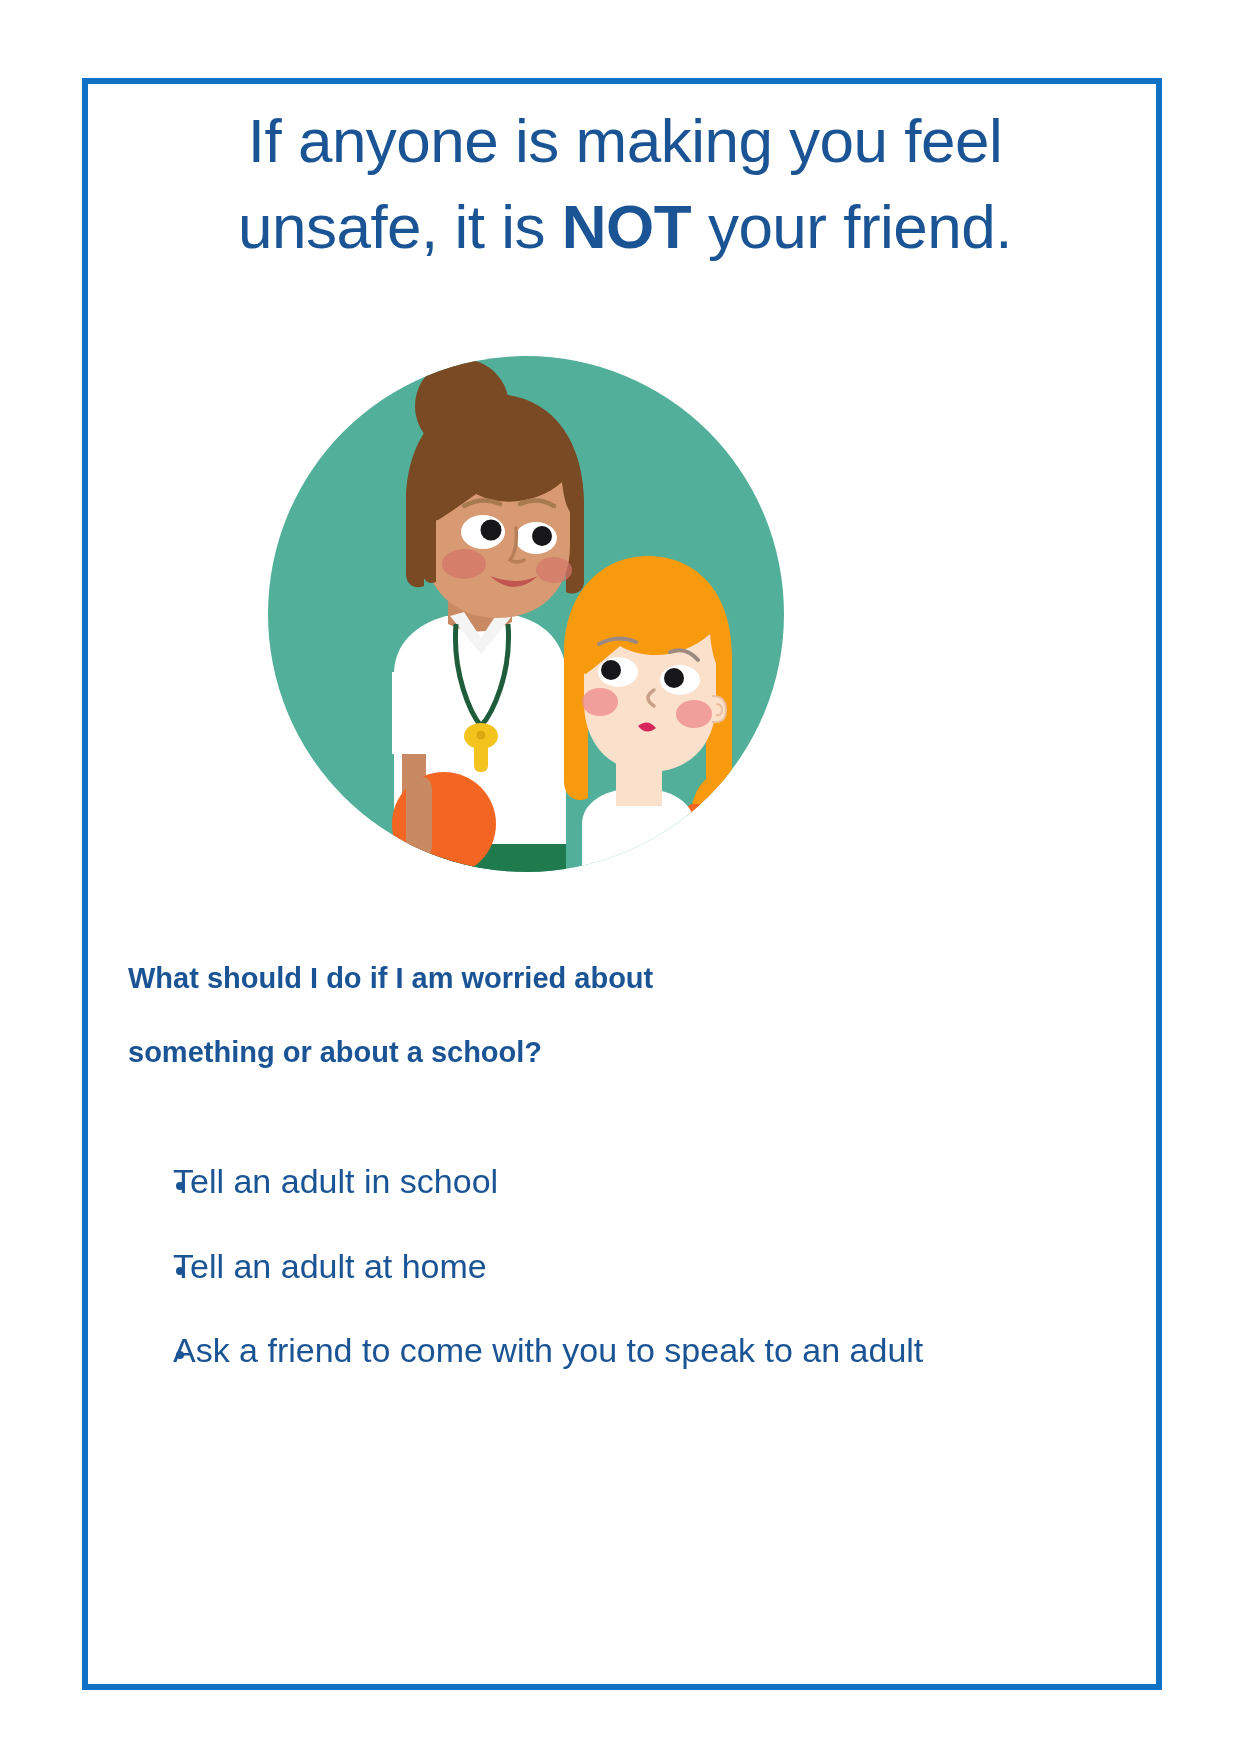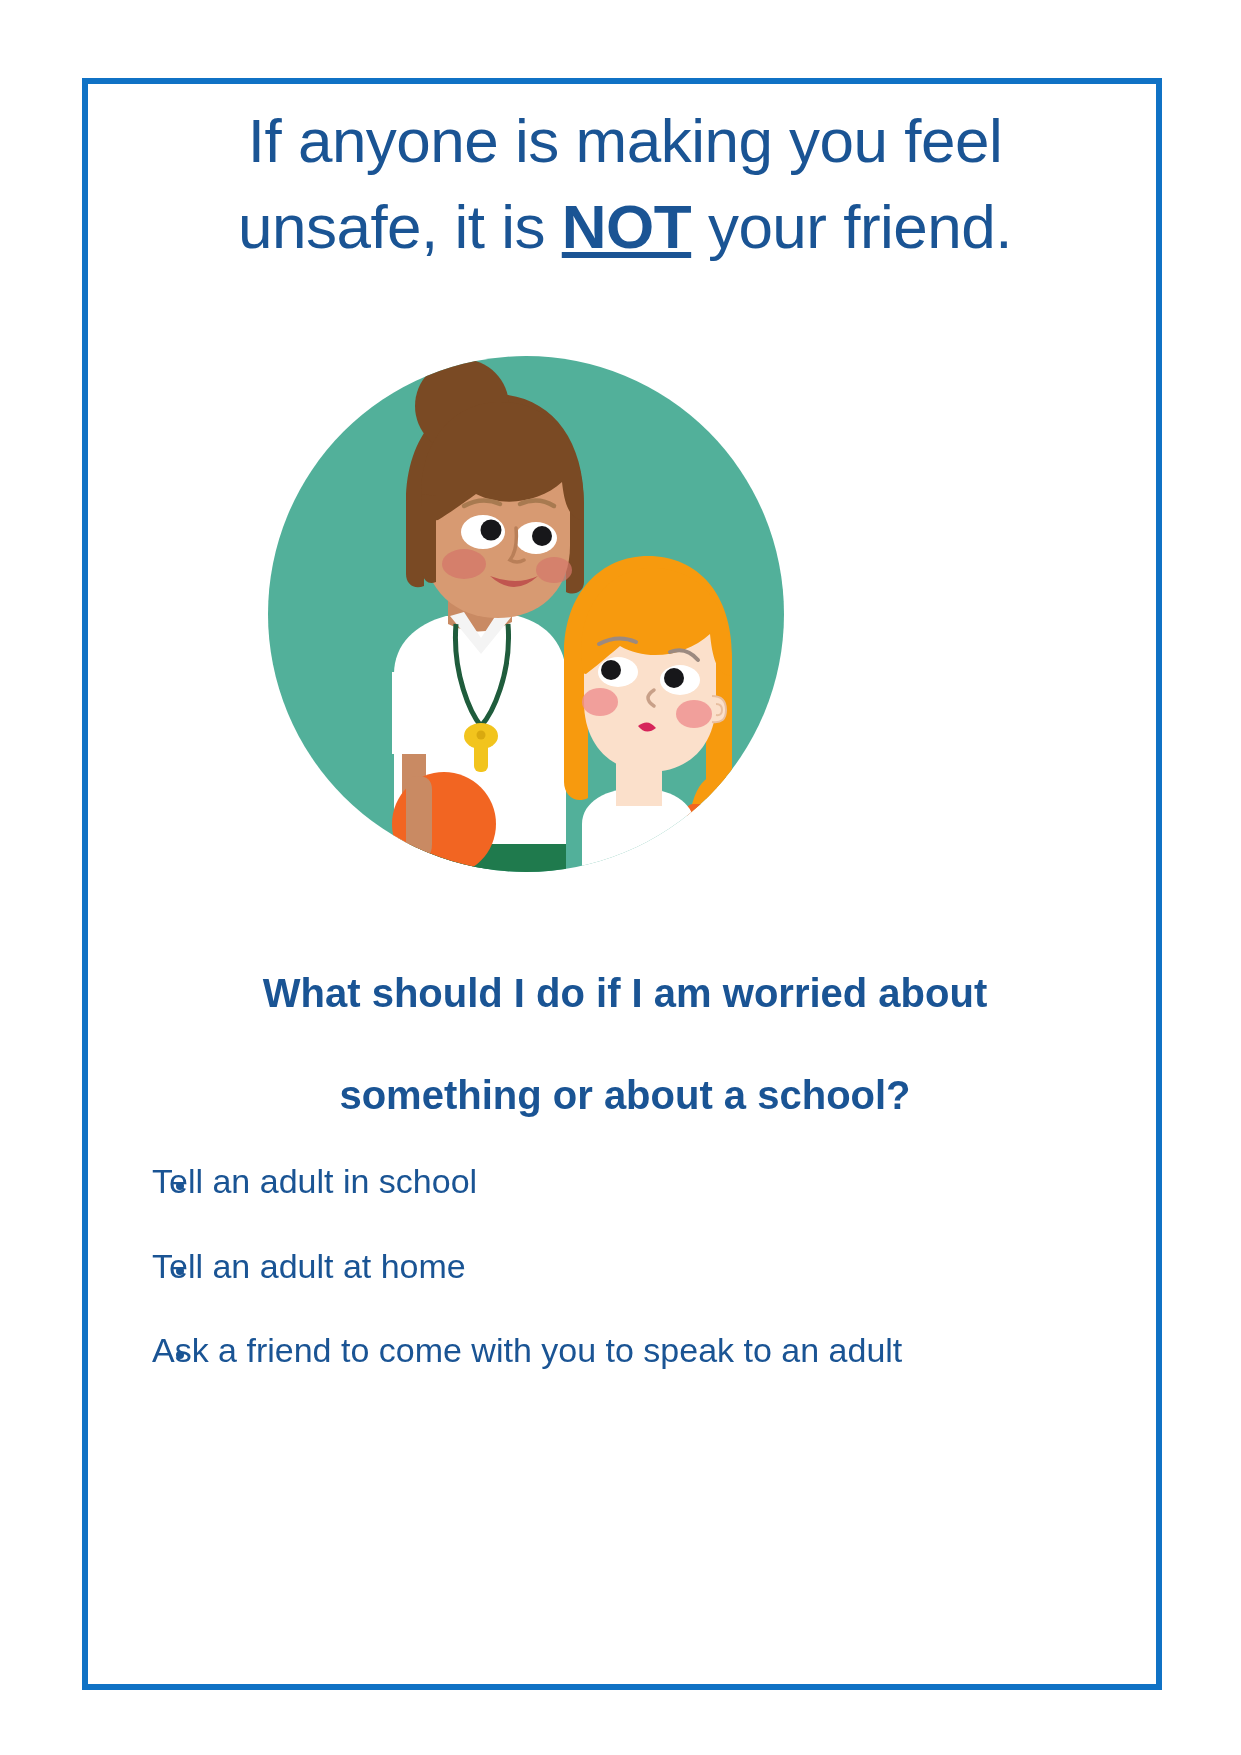--- a/index.html
+++ b/index.html
@@ -38,21 +38,20 @@
     line-height: 1.38;
     letter-spacing: -0.5px;
     font-weight: 400;
   }
   .title-line {
     display: block;
     white-space: nowrap;
   }
   .title-strong {
     font-weight: 700;
-    text-decoration: underline;
   }
 
   
   .illustration-wrap {
     position: absolute;
     left: 178px;
     top: 240px;
     width: 520px;
     height: 560px;
   }
@@ -61,24 +60,24 @@
     width: 520px;
     height: 560px;
   }
 
   
   .question-block {
     position: absolute;
     left: 40px;
     top: 858px;
     width: 994px;
-    text-align: center;
+    text-align: left;
     color: #1a5494;
     font-weight: 700;
-    font-size: 40px;
+    font-size: 29px;
     line-height: 2.55;
   }
   .question-line {
     display: block;
     white-space: nowrap;
   }
 
   
   .bullet-list {
     position: absolute;
@@ -87,21 +86,21 @@
     width: 1060px;
     margin: 0;
     padding: 0;
     list-style: none;
     color: #1a5494;
     font-size: 34px;
     line-height: 1.52;
   }
   .bullet-item {
     position: relative;
-    padding-left: 64px;
+    padding-left: 85px;
     padding-right: 60px;
     margin-bottom: 33px;
   }
   .bullet-item:last-child {
     margin-bottom: 8px;
   }
   .bullet-dot {
     position: absolute;
     left: 88px;
     top: 26px;

